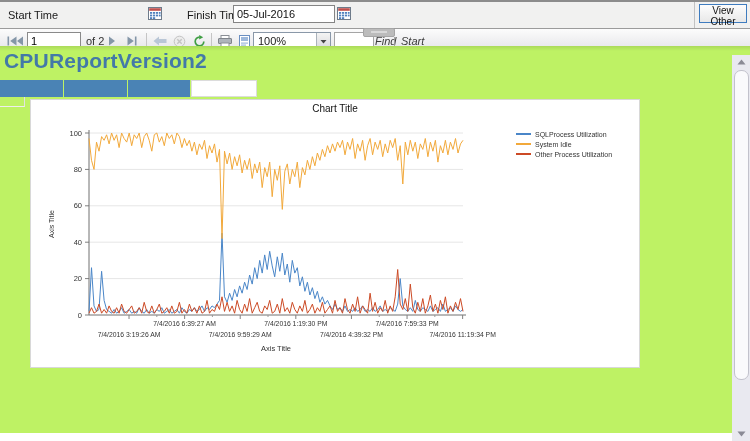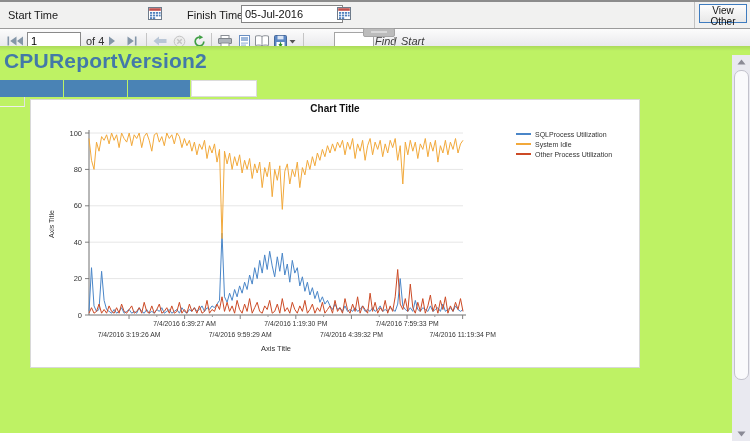--- a/index.html
+++ b/index.html
@@ -8,21 +8,21 @@
   
   .topline{position:absolute;left:0;top:0;width:750px;height:2px;background:#8c8c8c;}
   
   .param-bar{position:absolute;left:0;top:2px;width:750px;height:26px;background:#f1f1f0;border-bottom:1px solid #9b9b9b;}
   .plabel{position:absolute;top:7px;color:#1a1a1a;}
   .plabel.start{left:8px;}
   .plabel.finish{left:187px;}
   .pinput{position:absolute;top:3px;height:16px;border:1px solid #848484;background:#fff;
     font-family:"Liberation Sans",sans-serif;font-size:11px;padding:0 3px;color:#111;}
   .pinput.start{left:52px;width:88px;}
-  .pinput.finish{left:241px;width:94px;}
+  .pinput.finish{left:233px;width:94px;}
   .cal-btn{position:absolute;top:4px;width:16px;height:16px;border:none;background:transparent;padding:0;cursor:pointer;}
   .cal-btn.start{left:147px;}
   .cal-btn.finish{left:336px;}
   .pdivider{position:absolute;left:694px;top:0;width:1px;height:26px;background:#c2c2c2;}
   .view-report{position:absolute;left:699px;top:2px;width:48px;height:19px;
     border:1px solid #3f7cbf;background:linear-gradient(#fdfdfd,#e8e8e8);
     font-family:"Liberation Sans",sans-serif;font-size:10px;color:#111;padding:0;cursor:pointer;}
   
   .toolbar{position:absolute;left:0;top:29px;width:750px;height:24px;
     background:linear-gradient(#fcfcfc,#e2e2e6);border-bottom:1px solid #b2b2b2;}
@@ -49,21 +49,21 @@
   .report-title{position:absolute;left:4px;top:3px;margin:0;font-size:21px;font-weight:bold;color:#4379a8;letter-spacing:.2px;}
   .tablix-row{position:absolute;left:0;top:34px;height:17px;}
   .tcell{position:absolute;top:0;height:17px;}
   .tcell.blue{background:#4a83b5;}
   .tcell.c1{left:0;width:63px;}
   .tcell.c2{left:64px;width:63px;}
   .tcell.c3{left:128px;width:62px;}
   .tcell.white{left:191px;width:64px;background:#fff;border:1px solid #dcdcdc;height:15px;}
   .tstub{position:absolute;left:0;top:51px;width:24px;height:9px;border-right:1px solid #e2e2e2;border-bottom:1px solid #eee;}
   .chart-box{position:absolute;left:30px;top:53px;width:608px;height:267px;background:#fff;border:1px solid #d8d8d8;}
-  .chart-title{position:absolute;left:0;top:3px;width:100%;text-align:center;font-size:10px;font-weight:bold;color:#111;}
+  .chart-title{position:absolute;left:0;top:3px;width:100%;text-align:center;font-size:10px;font-weight:normal;color:#111;}
   .legend{position:absolute;left:485px;top:29px;}
   .lg-row{display:flex;align-items:center;height:10px;}
   .lg-swatch{display:inline-block;width:15px;height:2px;margin-right:4px;}
   .lg-label{font-size:7px;color:#333;white-space:nowrap;}
   #chart-svg{position:absolute;left:0;top:0;font-family:"Liberation Sans",sans-serif;}
   
   .vscroll{position:absolute;left:732px;top:55px;width:18px;height:386px;background:#e9e9f0;}
   .vs-btn{position:absolute;left:0;width:18px;height:14px;display:flex;align-items:center;justify-content:center;background:#e9e9f0;border:none;padding:0;cursor:pointer;}
   .vs-btn.up{top:0;}
   .vs-btn.down{bottom:0;}
@@ -125,21 +125,21 @@
           <rect x="0.5" y="0.5" width="1.6" height="9" fill="#8496a8"></rect>
           <polygon points="9.5,0.5 3.2,5 9.5,9.5" fill="#8496a8"></polygon>
         </svg>
     </button>
     <button class="tbtn" style="left:14px;width:12px">
       <svg width="8" height="10" viewBox="0 0 8 10">
           <polygon points="7,0.5 1,5 7,9.5" fill="#8496a8"></polygon>
         </svg>
     </button>
     <input class="page-input" value="1" style="">
-    <span class="of-label">of 4</span>
+    <span class="of-label">of 2</span>
     <button class="tbtn" style="left:106px;width:12px">
       <svg width="8" height="10" viewBox="0 0 8 10">
           <polygon points="1,0.5 7,5 1,9.5" fill="#8496a8"></polygon>
         </svg>
     </button>
     <button class="tbtn" style="left:122px">
       <svg width="11" height="10" viewBox="0 0 11 10">
           <polygon points="1.5,0.5 7.8,5 1.5,9.5" fill="#8496a8"></polygon>
           <rect x="8.9" y="0.5" width="1.6" height="9" fill="#8496a8"></rect>
         </svg>
@@ -189,20 +189,28 @@
           <rect x="0.5" y="0.5" width="12" height="12" rx="1" fill="#5b87c5" stroke="#47699a"></rect>
           <rect x="3.5" y="0.8" width="6" height="3.6" fill="#dce6f4"></rect>
           <rect x="2.5" y="7" width="8" height="5.4" fill="#fff"></rect>
           <path d="M6.5 7.3 V10.6 M4.9 9.2 L6.5 11 L8.1 9.2" stroke="#2f8f2f" stroke-width="1.2" fill="none"></path>
         </svg>
       <svg width="7" height="5" viewBox="0 0 7 5" style="margin-left:2px">
           <polygon points="0.5,1 6.5,1 3.5,4.5" fill="#555"></polygon>
         </svg>
     </button>
     <div class="tsep" style="left:303px"></div>
+    <div class="combo">
+      <span class="combo-text">100%</span>
+      <span class="combo-btn">
+        <svg width="7" height="5" viewBox="0 0 7 5">
+            <polygon points="0.5,1 6.5,1 3.5,4.5" fill="#444"></polygon>
+          </svg>
+      </span>
+    </div>
     <input class="find-input" value="" style="">
     <span class="find-link find">Find</span>
     <span class="find-pipe">|</span>
     <span class="find-link next">Start</span>
   </div>
   <div class="grip">
       <span></span>
     </div>
 
   <div class="content">

